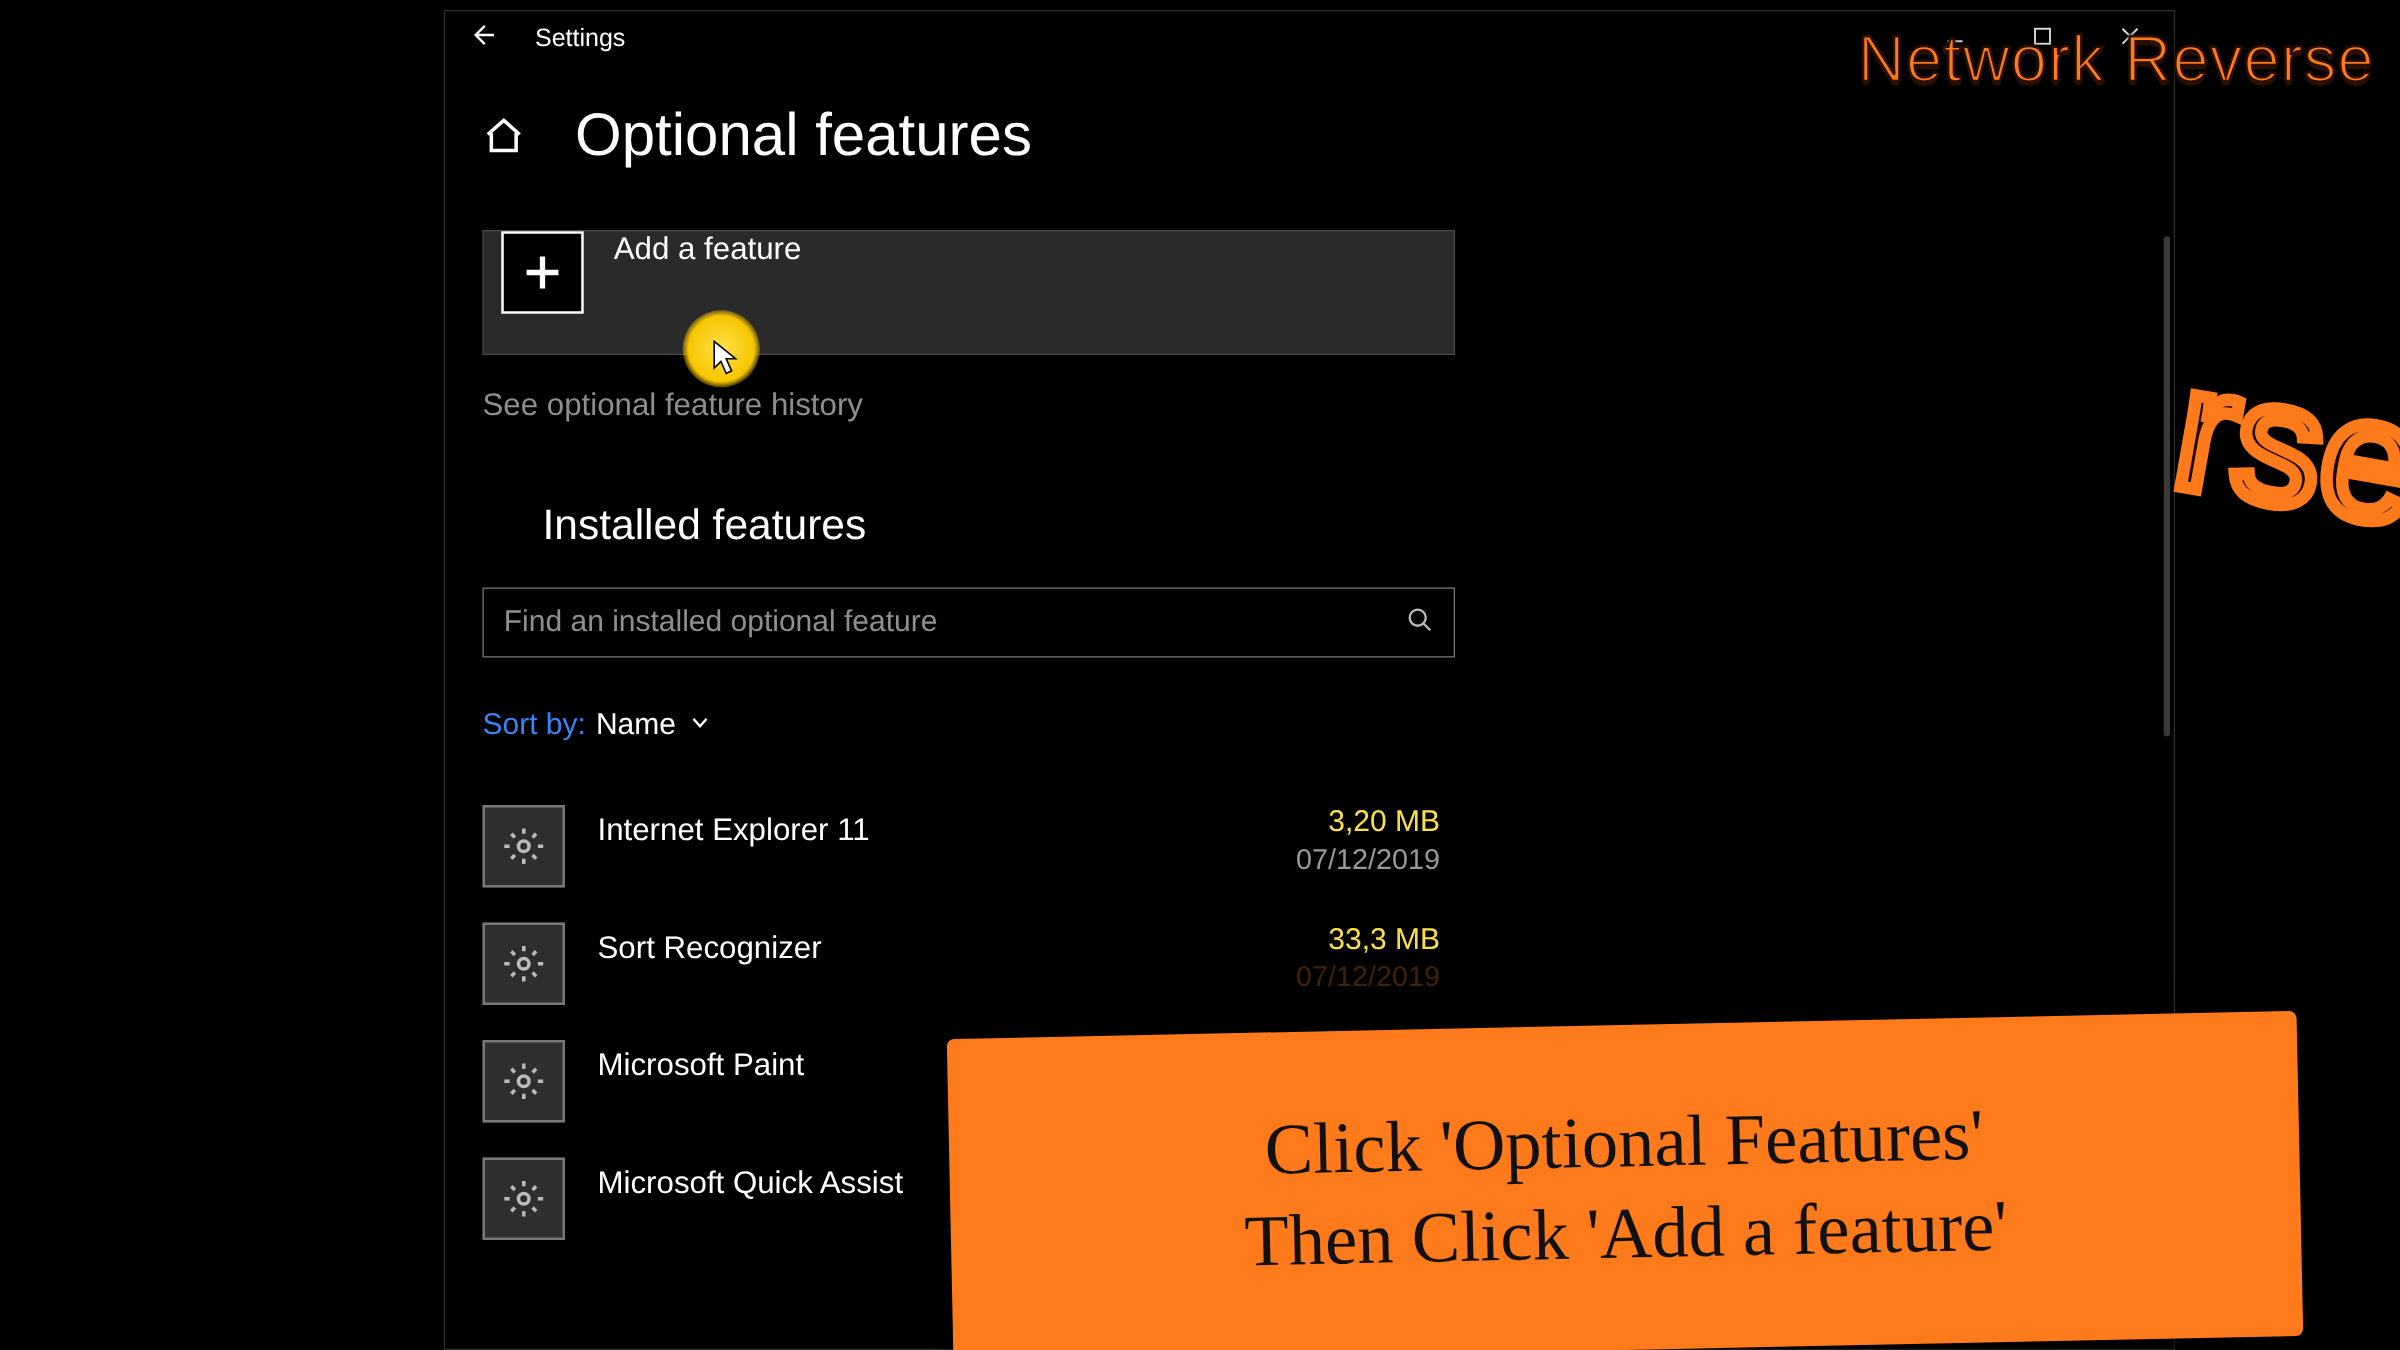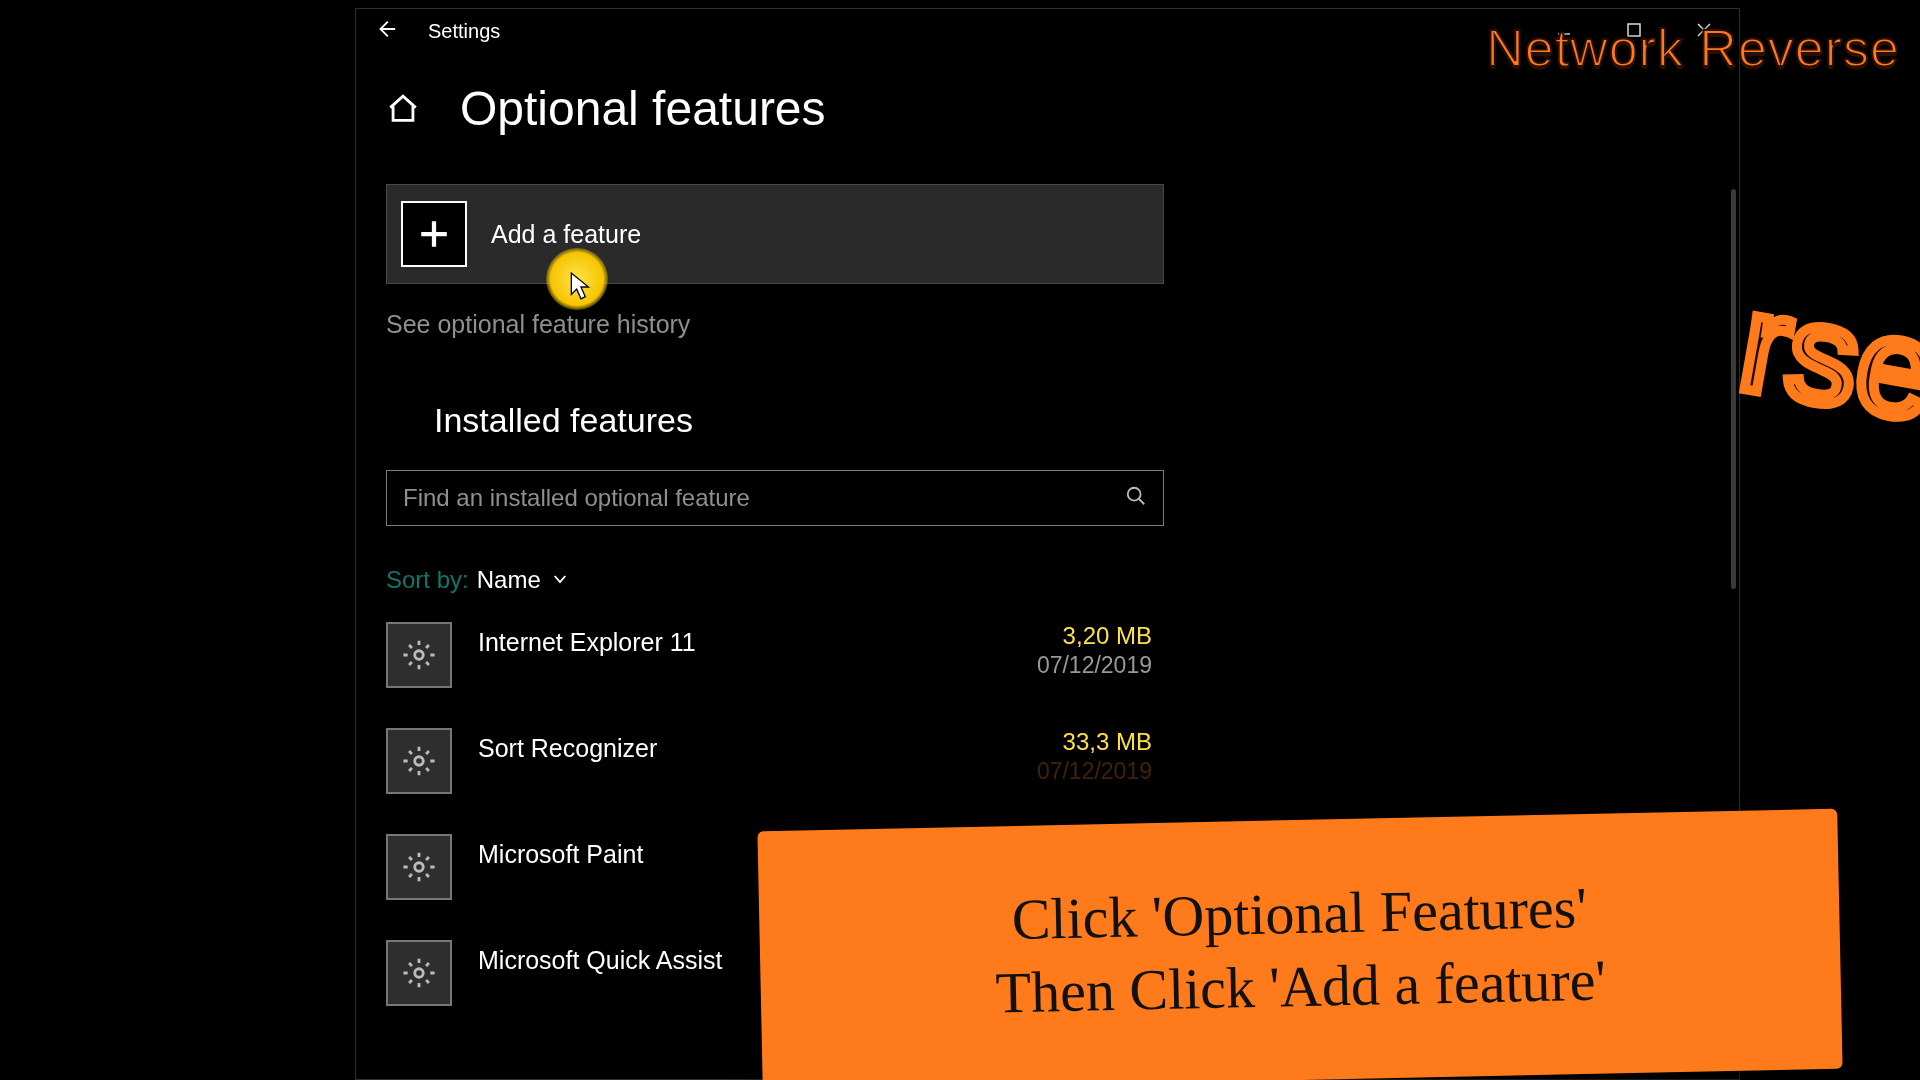--- a/index.html
+++ b/index.html
@@ -47,21 +47,21 @@
   }
   .home-ic { width: 34px; height: 34px; }
   .home-ic svg { width: 34px; height: 34px; stroke: #fff; fill: none; stroke-width: 2; }
   .page-title { font-size: 48px; font-weight: 400; }
 
   .addfeat-btn {
     margin-top: 38px;
     width: 778px; height: 100px;
     background: #2a2a2a;
     border: 1px solid rgba(255,255,255,.15);
-    display: flex; align-items: center;
+    display: flex; 
     gap: 24px;
     padding-left: 14px;
   }
   .addfeat-plus {
     width: 66px; height: 66px;
     border: 2.5px solid #fff;
     display: flex; align-items: center; justify-content: center;
     background: #000;
   }
   .addfeat-plus svg { width: 34px; height: 34px; stroke: #fff; stroke-width: 3; }
@@ -80,25 +80,25 @@
     padding: 0 16px;
   }
   .search input {
     flex: 1; background: transparent; border: none; outline: none;
     color: #fff; font-size: 24px;
   }
   .search input::placeholder { color: #8f8f8f; }
   .search-ic svg { width: 22px; height: 22px; stroke: #bbb; fill: none; stroke-width: 2; }
 
   .sortrow { margin-top: 40px; display: flex; align-items: center; gap: 8px; font-size: 24px; }
-  .sortlabel { color: #0f766e; text-align: center; }
+  .sortlabel { color: #3b82f6; text-align: center; }
   .sortval { color: #fff; display: flex; align-items: center; gap: 10px; }
   .chev svg { width: 18px; height: 18px; stroke: #fff; fill: none; stroke-width: 2.5; }
 
-  .features { margin-top: 28px; width: 778px; display: flex; flex-direction: column; gap: 34px; }
+  .features { margin-top: 50px; width: 778px; display: flex; flex-direction: column; gap: 22px; }
   .feat {
     display: flex; align-items: flex-start; gap: 26px;
     min-height: 72px;
   }
   .feat-ic {
     width: 66px; height: 66px;
     border: 2px solid #777;
     background: #2e2e2e;
     display: flex; align-items: center; justify-content: center;
   }

